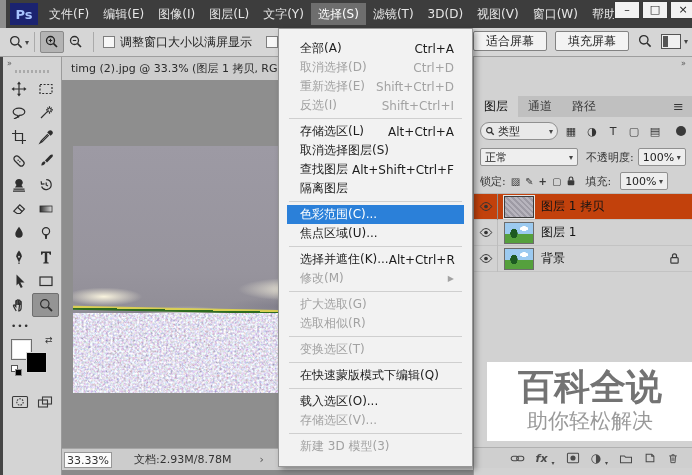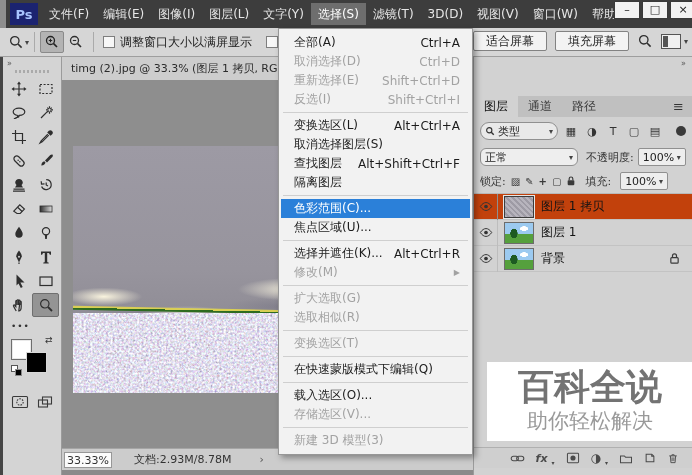--- a/index.html
+++ b/index.html
@@ -82,21 +82,21 @@
   #zoom-field{width:48px;height:16px;background:#fbfbfb;border:1px solid #979797;margin-left:2px;
               text-align:center;line-height:15px;}
   #doc-info{margin-left:22px;}
   #status-arrow{margin-left:28px;color:#555;}
   #status-underline{position:absolute;left:0;top:413px;width:411px;height:5px;background:#8a8a8a;}
 
   
   #select-menu{position:absolute;left:278px;top:28px;width:195px;background:#f2f2f2;
                border:1px solid #979797;box-shadow:3px 3px 6px rgba(0,0,0,.35);z-index:50;
                padding:2px 0;}
-  #select-menu ul{list-style:none;margin:2px;padding:0;}
+  #select-menu ul{list-style:none;margin:8px;padding:0;}
   .mi{height:19px;display:flex;align-items:center;padding:0 10px 0 13px;font-size:12px;color:#1c1c1c;}
   .mi .lbl{flex:0 0 auto;white-space:nowrap;}
   .mi .sc{margin-left:auto;white-space:nowrap;}
   .mi.dis{color:#a2a2a2;}
   .mi.hl{background:#2b80d9;color:#fff;}
   .mi .sub{margin-left:auto;font-size:8px;color:#a2a2a2;}
   li.sep{height:1px;background:#cfcfcf;margin:3px 2px;}
 
   
   #right-panel{position:absolute;left:473px;top:57px;width:219px;height:418px;background:#d2d2d2;
@@ -108,21 +108,21 @@
   #panel-menu-icon{margin-left:auto;padding-right:8px;color:#333;font-size:13px;line-height:21px;}
   #filter-row{height:28px;display:flex;align-items:center;padding:0 6px;gap:5px;}
   #filter-box{width:78px;height:18px;background:#e9e9e9;border:1px solid #909090;border-radius:9px;
               display:flex;align-items:center;padding:0 4px;font-size:11px;color:#222;gap:3px;}
   #filter-box .chev{margin-left:auto;}
   .ficon{font-size:11px;color:#333;width:16px;text-align:center;}
   #filter-toggle{margin-left:auto;width:10px;height:10px;border-radius:50%;background:#3a3a3a;}
   #blend-row{height:24px;display:flex;align-items:center;padding:0 6px;font-size:11px;color:#333;}
   .select-box{background:#eeeeee;border:1px solid #909090;border-radius:2px;height:18px;
               display:flex;align-items:center;padding:0 4px;font-size:11px;color:#222;}
-  #blend-select{width:98px;border-radius:6px;}
+  #blend-select{width:98px;}
   .select-box .chev{margin-left:auto;}
   .val-box{width:48px;margin-left:4px;}
   #lock-row{height:24px;display:flex;align-items:center;padding:0 6px;font-size:11px;color:#333;gap:5px;}
   .lockicon{font-size:10px;color:#3a3a3a;}
   #layer-list{border-top:1px solid #b9b9b9;}
   .layer-row{height:26px;display:flex;align-items:center;border-bottom:1px solid #c3c3c3;}
   .layer-row.sel{background:#c2410c;}
   .eye-cell{width:24px;display:flex;justify-content:center;border-right:1px solid #bdbdbd;height:26px;align-items:center;}
   .layer-row.sel .eye-cell{border-right-color:#8f8f8f;}
   .thumb{width:30px;height:22px;margin:0 7px 0 6px;border:1px solid #6c6c6c;}
@@ -526,21 +526,21 @@
       <li class="mi dis">
           <span class="lbl">重新选择(E)</span>
           <span class="sc">Shift+Ctrl+D</span>
         </li>
       <li class="mi dis">
           <span class="lbl">反选(I)</span>
           <span class="sc">Shift+Ctrl+I</span>
         </li>
       <li class="sep"></li>
       <li class="mi">
-          <span class="lbl">变换选区(L)</span>
+          <span class="lbl">存储选区(L)</span>
           <span class="sc">Alt+Ctrl+A</span>
         </li>
       <li class="mi">
           <span class="lbl">取消选择图层(S)</span>
           <span class="sc"></span>
         </li>
       <li class="mi">
           <span class="lbl">查找图层</span>
           <span class="sc">Alt+Shift+Ctrl+F</span>
         </li>

